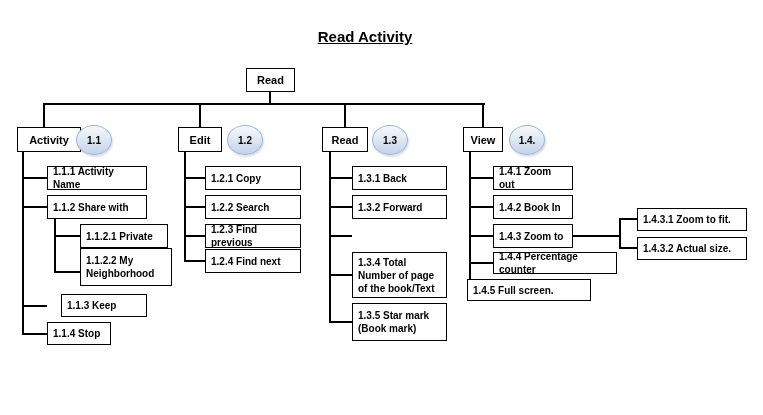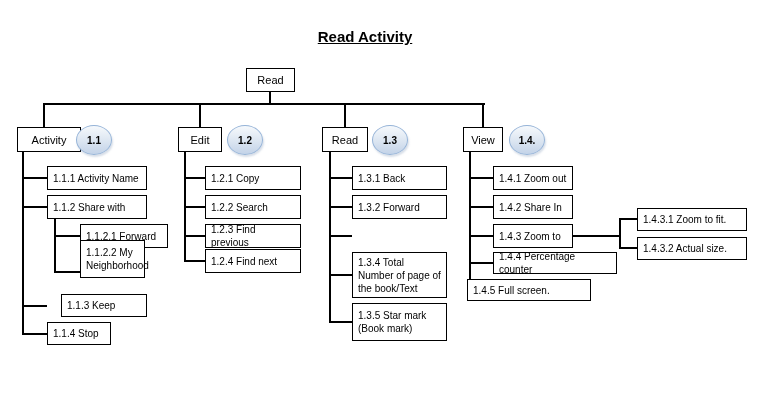--- a/index.html
+++ b/index.html
@@ -7,21 +7,21 @@
     position:relative;width:763px;height:415px;background:#ffffff;
     font-family:"Liberation Sans",sans-serif;color:#000;overflow:hidden;
   }
   .title{
     position:absolute;left:255px;top:28px;width:220px;text-align:center;
     font-size:15px;font-weight:bold;text-decoration:underline;color:#000;
   }
   .node{
     position:absolute;background:#ffffff;border:1.5px solid #000;
     box-sizing:border-box;display:flex;align-items:center;
-    font-weight:normal;color:#000;
+    font-weight:bold;color:#000;
   }
   .center{justify-content:center;text-align:center;font-size:11px;}
   .leaf{font-size:10px;line-height:13px;padding:0 5px;text-align:left;}
   .badge{
     position:absolute;width:36px;height:30px;border-radius:50%;
     background:linear-gradient(to bottom,#f6f9fc 0%,#dbe5f1 55%,#c3d3e8 100%);
     border:1.5px solid #95b3d7;box-sizing:border-box;
     display:flex;align-items:center;justify-content:center;
     font-size:10px;font-weight:bold;color:#000;
     box-shadow:1px 2px 2px rgba(140,160,190,0.35);
@@ -63,22 +63,22 @@
   <div class="hl" style="left:22px;top:305px;width:25px"></div>
   <div class="hl" style="left:22px;top:333px;width:25px"></div>
 
   <div class="node leaf" style="left:47px;top:166px;width:100px;height:24px">1.1.1 Activity Name</div>
   <div class="node leaf" style="left:47px;top:195px;width:100px;height:24px">1.1.2 Share with</div>
 
   <div class="vl" style="left:54px;top:219px;height:54px"></div>
   <div class="hl" style="left:54px;top:235px;width:26px"></div>
   <div class="hl" style="left:54px;top:271px;width:26px"></div>
 
-  <div class="node leaf" style="left:80px;top:224px;width:88px;height:24px">1.1.2.1 Forward</div>
-  <div class="node leaf" style="left:80px;top:240px;width:65px;height:38px">1.1.2.2 My Neighborhood</div>
+  <div class="node leaf" style="left:80px;top:224px;width:88px;height:24px">1.1.2.1 Private</div>
+  <div class="node leaf" style="left:80px;top:248px;width:92px;height:38px">1.1.2.2 My Neighborhood</div>
 
   <div class="node leaf" style="left:61px;top:294px;width:86px;height:23px">1.1.3 Keep</div>
   <div class="node leaf" style="left:47px;top:322px;width:64px;height:23px">1.1.4 Stop</div>
 
   <div class="vl" style="left:184px;top:152px;height:109px"></div>
   <div class="hl" style="left:184px;top:177px;width:21px"></div>
   <div class="hl" style="left:184px;top:206px;width:21px"></div>
   <div class="hl" style="left:184px;top:235px;width:21px"></div>
   <div class="hl" style="left:184px;top:260px;width:21px"></div>
 
@@ -100,21 +100,21 @@
   <div class="node leaf" style="left:352px;top:303px;width:95px;height:38px">1.3.5 Star mark (Book mark)</div>
 
   <div class="vl" style="left:469px;top:152px;height:138px"></div>
   <div class="hl" style="left:469px;top:177px;width:24px"></div>
   <div class="hl" style="left:469px;top:206px;width:24px"></div>
   <div class="hl" style="left:469px;top:235px;width:24px"></div>
   <div class="hl" style="left:469px;top:262px;width:24px"></div>
   <div class="hl" style="left:469px;top:289px;width:24px"></div>
 
   <div class="node leaf" style="left:493px;top:166px;width:80px;height:24px">1.4.1 Zoom out</div>
-  <div class="node leaf" style="left:493px;top:195px;width:80px;height:24px">1.4.2 Share In</div>
+  <div class="node leaf" style="left:493px;top:195px;width:80px;height:24px">1.4.2 Book In</div>
   <div class="node leaf" style="left:493px;top:224px;width:80px;height:24px">1.4.3 Zoom to</div>
   <div class="node leaf" style="left:493px;top:252px;width:124px;height:22px">1.4.4 Percentage counter</div>
   <div class="node leaf" style="left:467px;top:279px;width:124px;height:22px">1.4.5 Full screen.</div>
 
   <div class="hl" style="left:573px;top:235px;width:47px"></div>
   <div class="vl" style="left:619px;top:218px;height:31px"></div>
   <div class="hl" style="left:619px;top:218px;width:18px"></div>
   <div class="hl" style="left:619px;top:247px;width:18px"></div>
 
   <div class="node leaf" style="left:637px;top:208px;width:110px;height:23px">1.4.3.1 Zoom to fit.</div>

